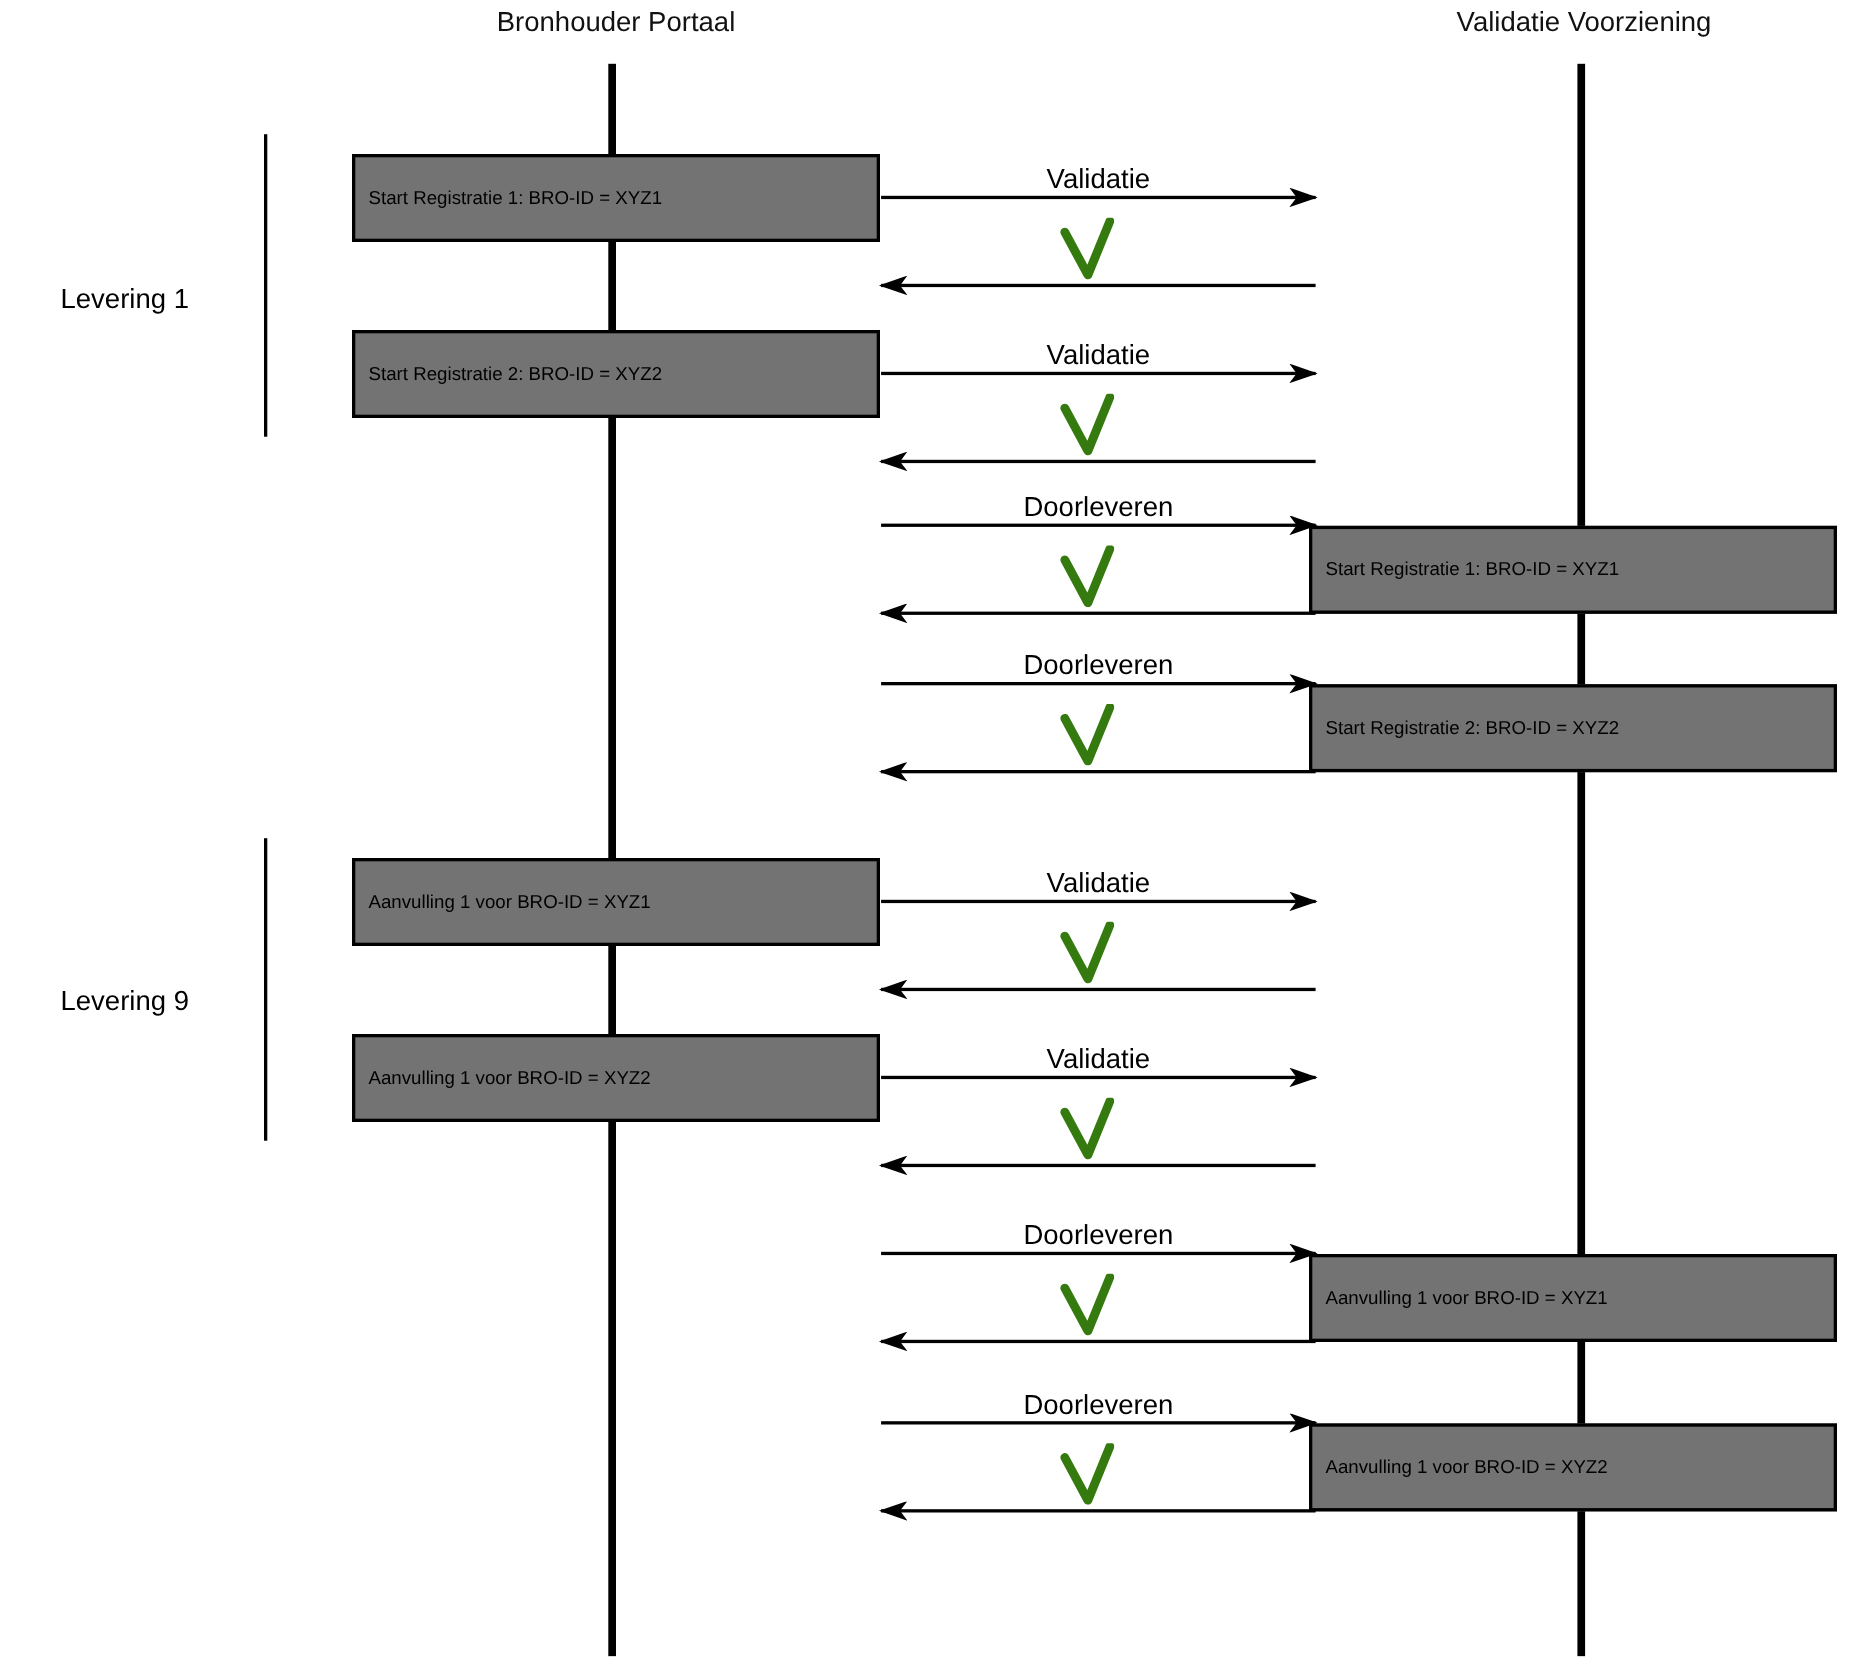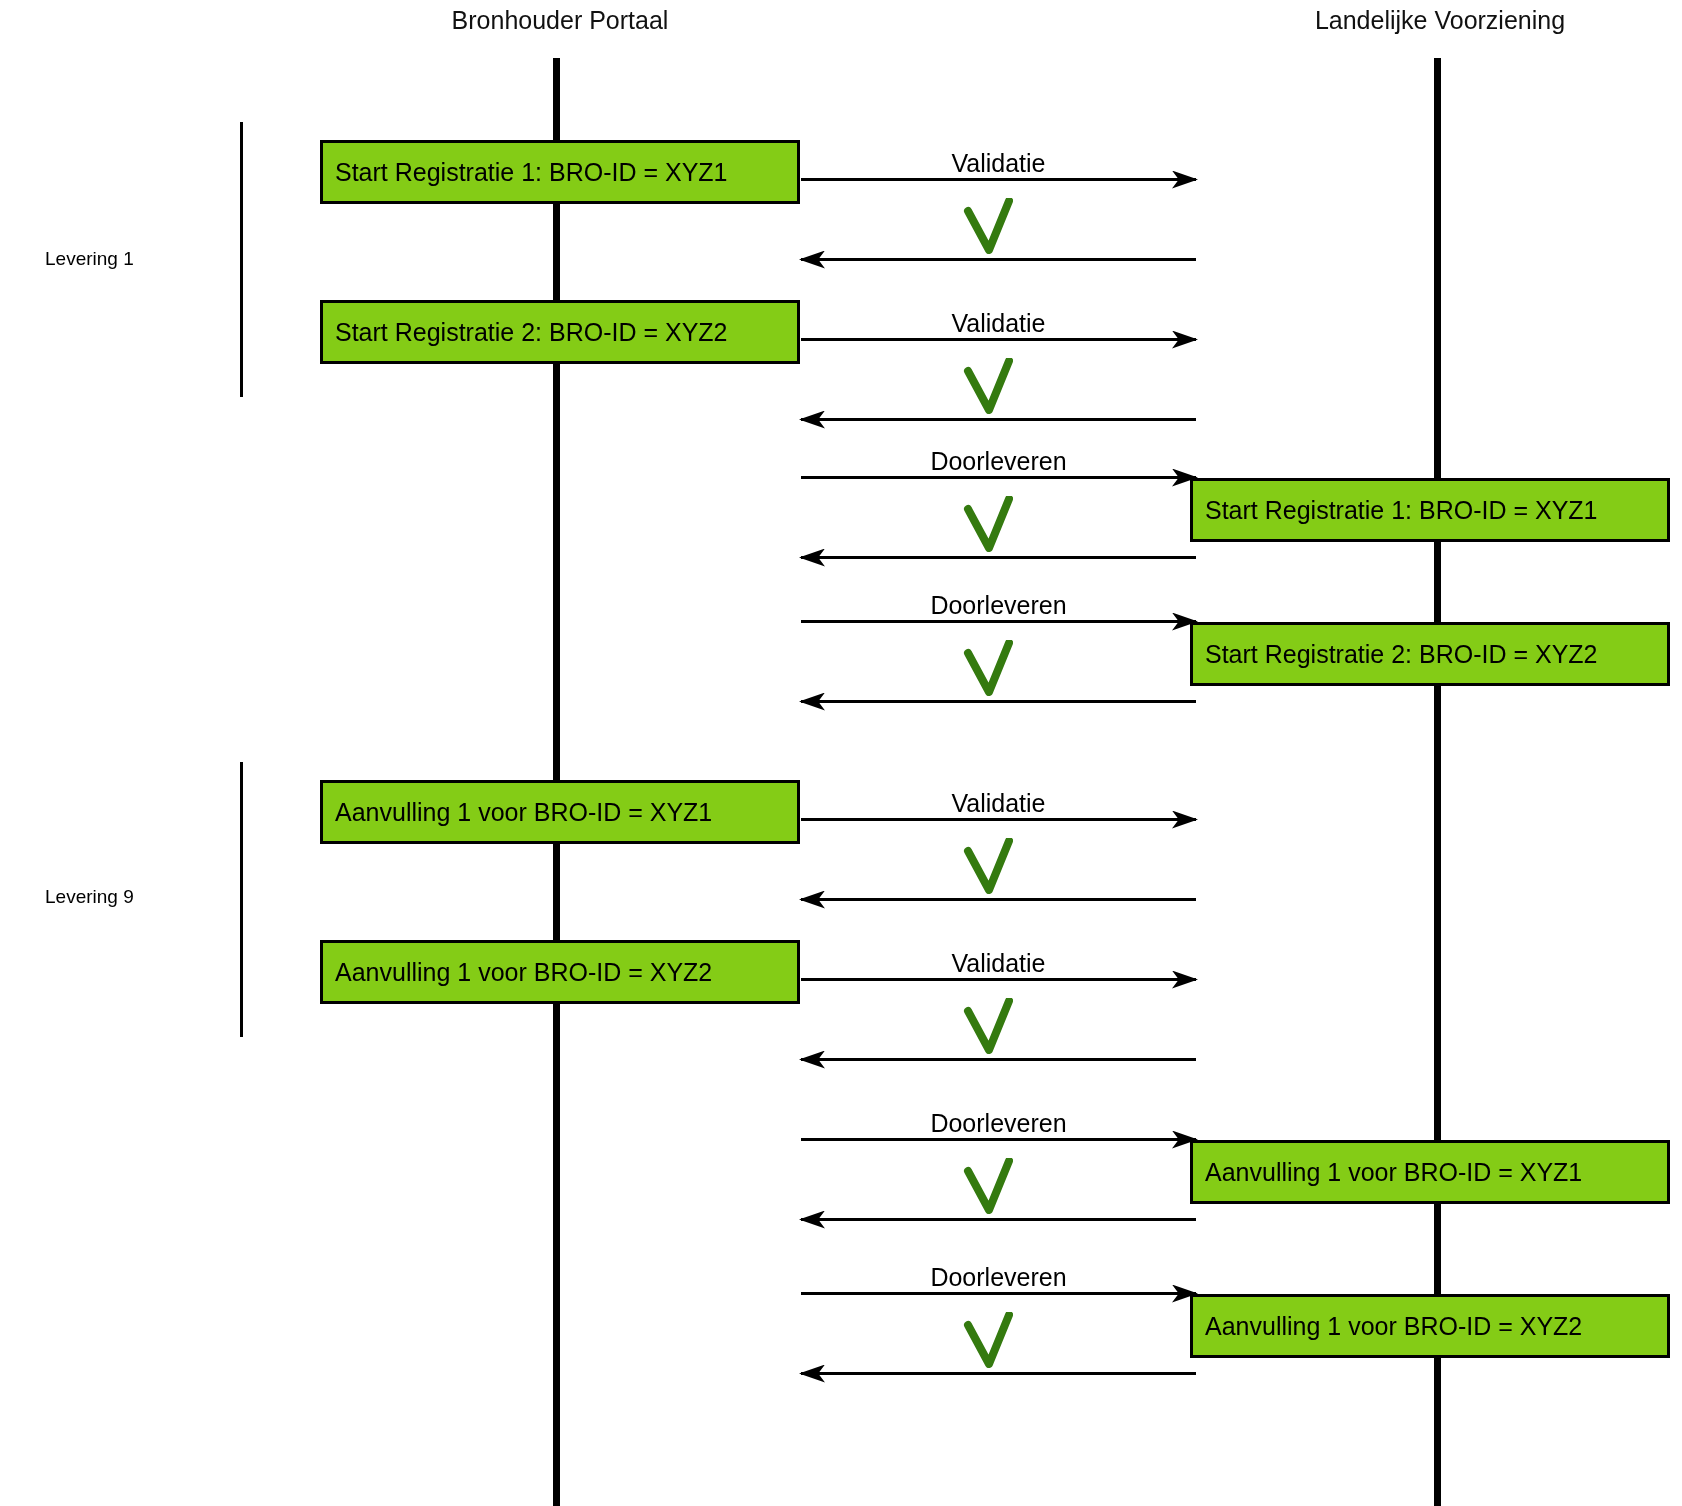--- a/index.html
+++ b/index.html
@@ -11,27 +11,27 @@
     position:absolute;top:6px;transform:translateX(-50%);
     font-size:25px;white-space:nowrap;color:#111;
   }
   .lifeline{
     position:absolute;top:58px;height:1448px;width:7px;background:#000;z-index:1;
   }
   .bracket{
     position:absolute;left:240px;width:3px;height:275px;background:#000;z-index:1;
   }
   .side-label{
-    position:absolute;left:45px;font-size:19px;white-space:nowrap;z-index:2;
+    position:absolute;left:55px;font-size:25px;white-space:nowrap;z-index:2;margin-top:10px;
   }
   .mgroup{display:contents;}
   .box{
-    position:absolute;width:480px;height:64px;background:#84cc16;border:3px solid #000;
+    position:absolute;width:480px;height:80px;background:#737373;border:3px solid #000;
     box-sizing:border-box;z-index:2;display:flex;align-items:center;
-    padding-left:12px;font-size:25px;white-space:nowrap;
+    padding-left:12px;font-size:17px;white-space:nowrap;
   }
   .box.side-left{left:320px;}
   .box.side-right{left:1190px;}
   .alabel{
     position:absolute;left:801px;width:395px;text-align:center;
     font-size:25px;line-height:26px;z-index:3;white-space:nowrap;
   }
   .arrow{
     position:absolute;left:801px;width:395px;height:3px;background:#000;z-index:3;
   }
@@ -45,21 +45,21 @@
     position:absolute;left:963px;width:50px;height:56px;z-index:3;
   }
 </style>
 </head>
 <body>
 
 <div id="canvas">
 
   
   <div class="hdr" style="left:560px">Bronhouder Portaal</div>
-  <div class="hdr" style="left:1440px">Landelijke Voorziening</div>
+  <div class="hdr" style="left:1440px">Validatie Voorziening</div>
 
   
   <div class="lifeline" style="left:553px"></div>
   <div class="lifeline" style="left:1434px"></div>
 
   
   <div class="bracket" style="top:122px"></div>
   <div class="side-label" style="top:248px">Levering 1</div>
   <div class="bracket" style="top:762px"></div>
   <div class="side-label" style="top:886px">Levering 9</div>

